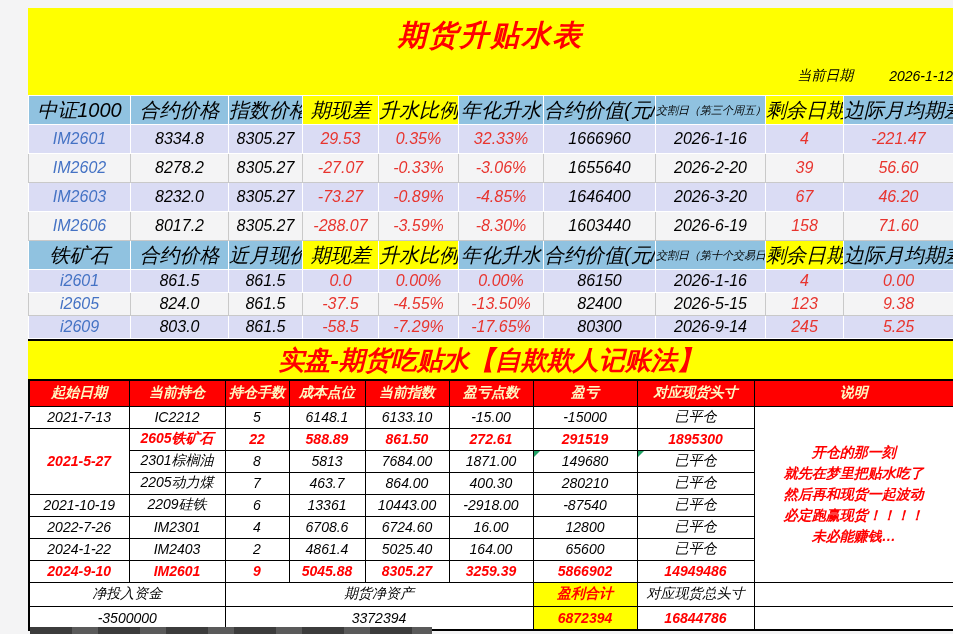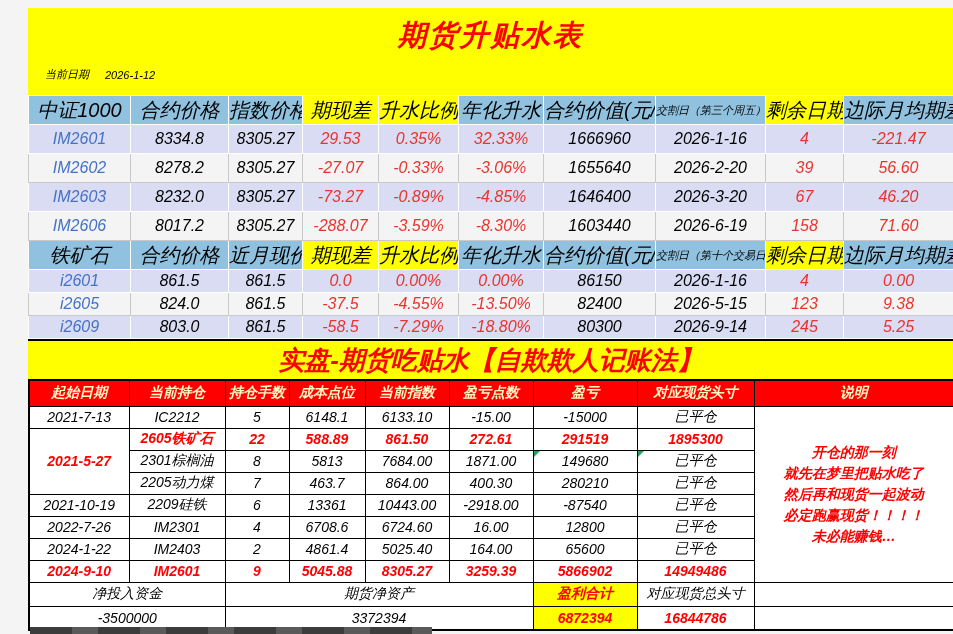--- a/index.html
+++ b/index.html
@@ -1,22 +1,22 @@
 <!DOCTYPE html>
 <html><head>
 <meta charset="utf-8">
 <style>
   html,body{margin:0;padding:0;}
   .stage{position:relative;width:953px;height:634px;background:#f4f4f5;overflow:hidden;
          font-family:"Liberation Sans","DejaVu Sans",sans-serif;color:#000;}
   .sheet{position:absolute;left:28px;top:8px;width:925px;border-right:8px solid #0369a1;font-style:italic;}
   .band{background:#ffff00;height:87px;}
   .title{text-align:center;font-size:29px;font-weight:bold;color:#ff0000;padding-top:8px;letter-spacing:2px;}
-  .daterow{display:flex;align-items:center;font-size:11px;margin-top:11px;padding-left:17px;}
-  .datevalue{margin-left:16px;}
+  .daterow{display:flex;align-items:center;font-size:14px;margin-top:11px;padding-left:17px;justify-content:flex-end;}
+  .datevalue{margin-left:36px;}
 
   table{border-collapse:collapse;table-layout:fixed;width:925px;}
   td{padding:0;text-align:center;vertical-align:middle;overflow:hidden;white-space:nowrap;position:relative;}
 
   
   .t1 td{height:28px;font-size:16px;border:1px solid #ffffff;}
   .t1 tr.hdr td{font-size:20px;}
   .t1 tr.irow td{height:22px;}
   .t1 tr.rw td{border-color:#c9c9c9;}
   .hb{background:#90c2e0;}
@@ -168,21 +168,21 @@
             <td>2026-5-15</td>
             <td class="r">123</td>
             <td class="r">9.38</td>
           </tr>
           <tr class="rl irow">
             <td class="code">i2609</td>
             <td>803.0</td>
             <td>861.5</td>
             <td class="r">-58.5</td>
             <td class="r">-7.29%</td>
-            <td class="r">-18.80%</td>
+            <td class="r">-17.65%</td>
             <td>80300</td>
             <td>2026-9-14</td>
             <td class="r">245</td>
             <td class="r">5.25</td>
           </tr>
         </tbody>
     </table>
 
     <div class="banner">实盘-期货吃贴水【自欺欺人记账法】</div>
 

